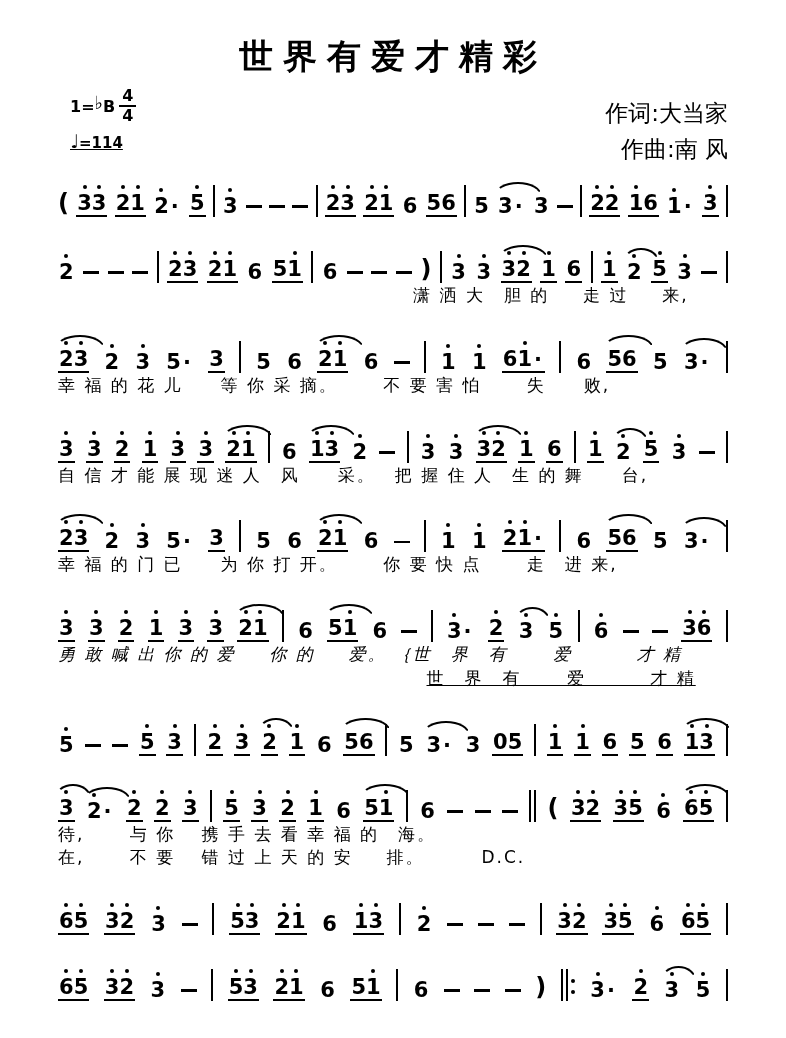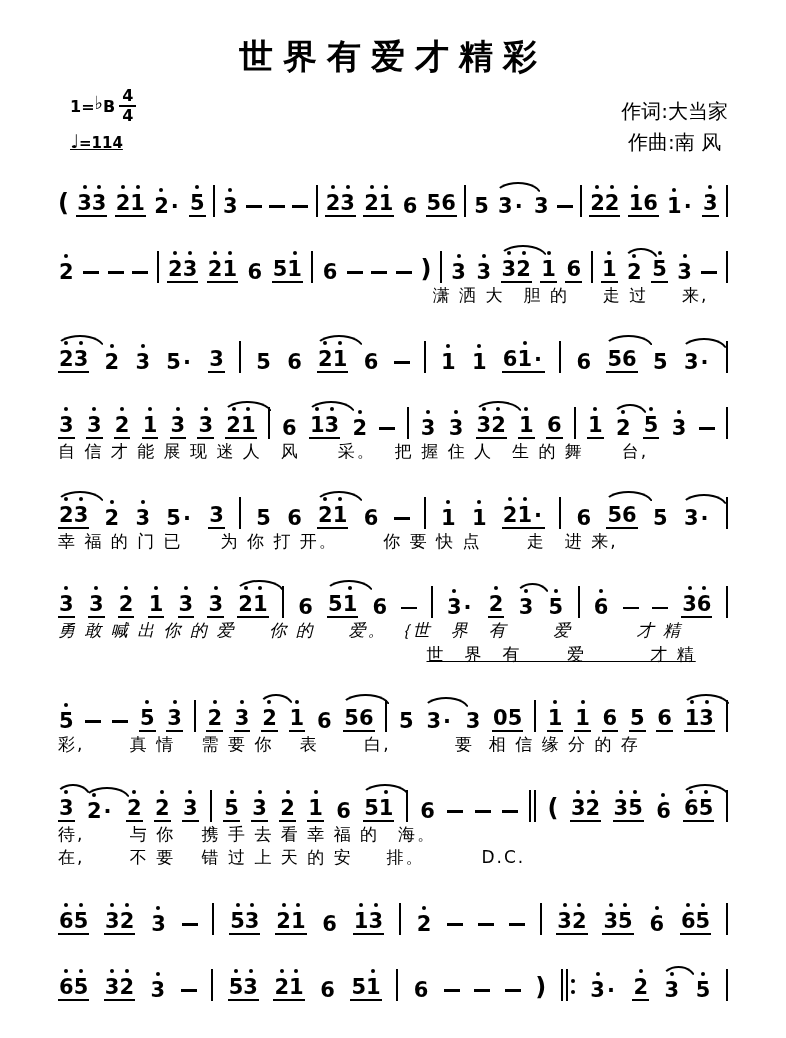--- a/index.html
+++ b/index.html
@@ -20,21 +20,21 @@
   }
   .meta{position:relative;height:78px;}
   .keyblock{position:absolute;left:12px;top:6px;font-size:16px;font-weight:bold;}
   .keyline{display:flex;align-items:center;}
   .flat{font-size:18px;position:relative;top:-4px;}
   .frac{display:inline-flex;flex-direction:column;align-items:center;margin-left:4px;line-height:1;}
   .frac .num{border-bottom:2px solid #000;padding:0 3px 1px 3px;}
   .frac .den{padding-top:1px;}
   .tempoline{margin-top:6px;font-size:15px;font-weight:bold;text-decoration:underline;}
   .tempoline .qn{font-size:19px;}
-  .credits{position:absolute;right:0;top:14px;text-align:center;font-size:20px;line-height:1.55;}
+  .credits{position:absolute;right:0;top:14px;text-align:right;font-size:23px;line-height:1.55;}
   
   .score{width:100%;}
   .system{margin-bottom:9px;}
   .notes{
     display:flex;justify-content:space-between;align-items:flex-end;
     padding-top:15px;min-height:42px;
   }
   .ng{position:relative;display:inline-flex;align-items:flex-end;padding:0 1px;}
   .ng.u{border-bottom:2.4px solid #000;padding-bottom:1px;}
   .g{position:relative;display:inline-block;
@@ -239,21 +239,21 @@
             <span class="g">5<span class="od"></span></span>
           </span>
           <span class="ng">
             <span class="g">3<span class="od"></span></span>
           </span>
           <span class="dash"></span>
           <span class="barwrap">
             <span class="bl"></span>
           </span>
         </div>
-        <div class="lyrics" style="padding-left: 53%; text-align: center;">潇 洒 大　胆 的　  走 过　  来,</div>
+        <div class="lyrics" style="padding-left: 53%;">潇 洒 大　胆 的　  走 过　  来,</div>
       </div>
       <div class="system">
         <div class="notes">
           <span class="ng u">
             <span class="g">2<span class="od"></span></span>
             <span class="g">3<span class="od"></span></span>
             <span class="arc"></span>
           </span>
           <span class="ng">
             <span class="g">2<span class="od"></span></span>
@@ -316,20 +316,21 @@
           </span>
           <span class="ng">
             <span class="g">3</span>
             <span class="ad">·</span>
             <span class="arc"></span>
           </span>
           <span class="barwrap">
             <span class="bl"></span>
           </span>
         </div>
+        <div class="lyrics">幸 福 的 花 儿　　等 你 采 摘。　　 不 要 害 怕　　 失　　败,</div>
       </div>
       <div class="system">
         <div class="notes">
           <span class="ng u">
             <span class="g">3<span class="od"></span></span>
           </span>
           <span class="ng u">
             <span class="g">3<span class="od"></span></span>
           </span>
           <span class="ng u">
@@ -635,21 +636,20 @@
           </span>
           <span class="ng u">
             <span class="g">1<span class="od"></span></span>
             <span class="g">3<span class="od"></span></span>
             <span class="arc"></span>
           </span>
           <span class="barwrap">
             <span class="bl"></span>
           </span>
         </div>
-        <div class="lyrics">彩,　　 真 情　 需 要 你　 表　　 白,　　　 要  相 信 缘 分 的 存</div>
       </div>
       <div class="system">
         <div class="notes">
           <span class="ng u">
             <span class="g">3<span class="od"></span></span>
             <span class="arc"></span>
           </span>
           <span class="ng">
             <span class="g">2<span class="od"></span></span>
             <span class="ad">·</span>

